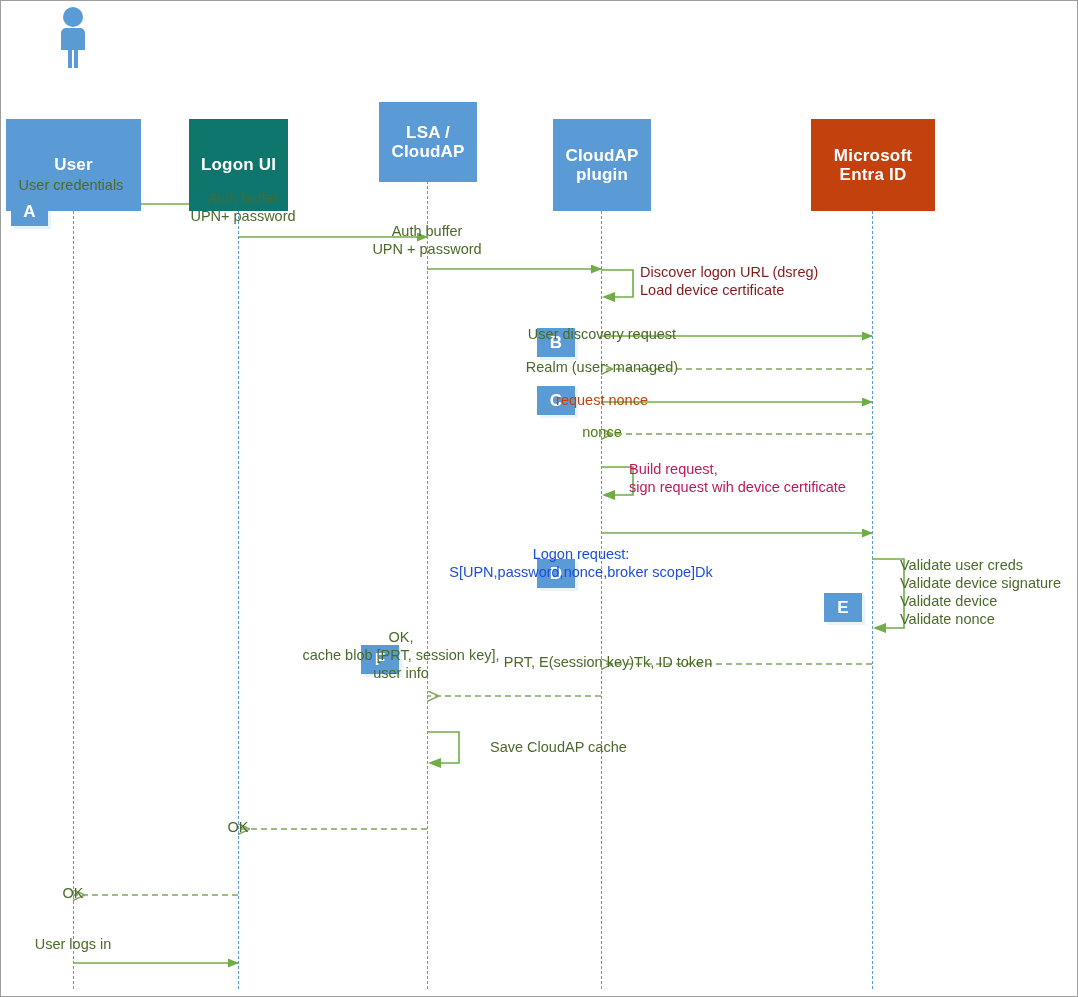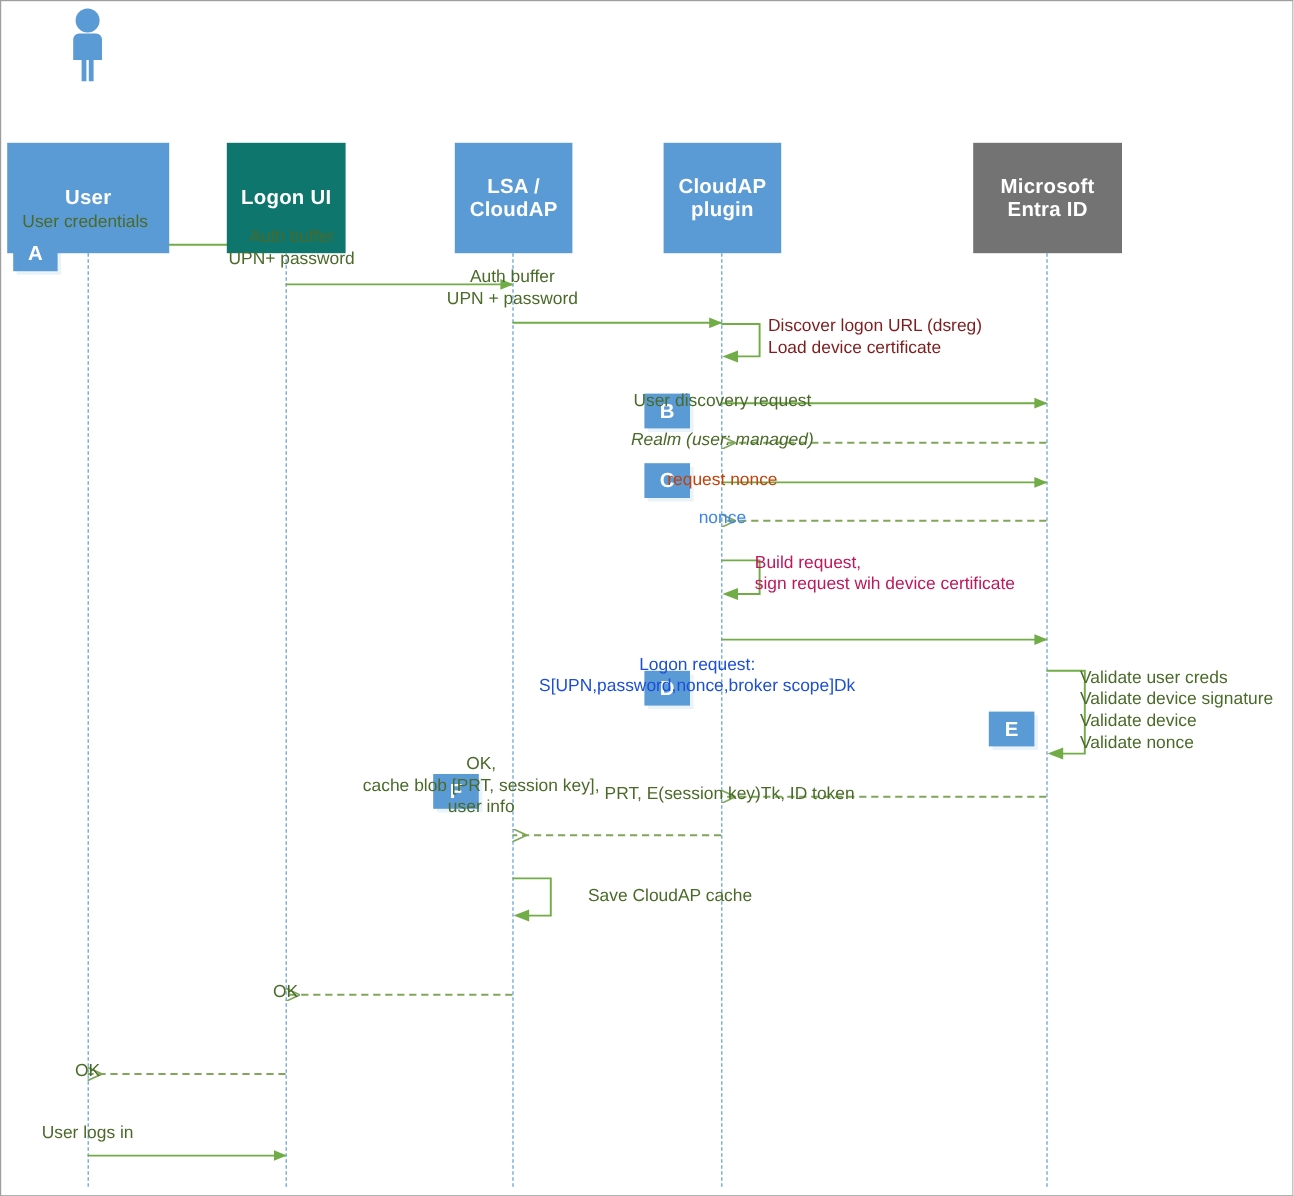--- a/index.html
+++ b/index.html
@@ -73,29 +73,29 @@
       </g>
   </svg>
 
   <div id="actors">
       <div class="actor-box" style="left: 5px; top: 78px; width: 135px; height: 92px; background: rgb(91, 155, 213);">
         <span style="white-space: pre-line;">User</span>
       </div>
       <div class="actor-box" style="left: 188px; top: 78px; width: 99px; height: 92px; background: #0f766e;">
         <span style="white-space: pre-line;">Logon UI</span>
       </div>
-      <div class="actor-box" style="left: 378px; top: 78px; width: 98px; height: 92px; background: rgb(91, 155, 213);">
+      <div class="actor-box" style="left: 378px; top: 61px; width: 98px; height: 80px; background: rgb(91, 155, 213);">
         <span style="white-space: pre-line;">LSA /
 CloudAP</span>
       </div>
       <div class="actor-box" style="left: 552px; top: 78px; width: 98px; height: 92px; background: rgb(91, 155, 213);">
         <span style="white-space: pre-line;">CloudAP
 plugin</span>
       </div>
-      <div class="actor-box" style="left: 810px; top: 78px; width: 124px; height: 92px; background: #737373;">
+      <div class="actor-box" style="left: 810px; top: 78px; width: 124px; height: 92px; background: #c2410c;">
         <span style="white-space: pre-line;">Microsoft
 Entra ID</span>
       </div>
     </div>
 
   <div id="badges">
       <div class="step-badge" style="left: 10px; top: 196px; width: 37px; height: 29px; background: rgb(91, 155, 213);">
         <span>A</span>
       </div>
       <div class="step-badge" style="left: 536px; top: 327px; width: 38px; height: 29px; background: rgb(91, 155, 213);">
@@ -117,23 +117,23 @@
 
   <div id="labels">
       <div class="msg-label ctr" style="left: -16px; top: 176px; width: 172px; color: rgb(74, 106, 41);">User credentials</div>
       <div class="msg-label ctr" style="left: 151px; top: 189px; width: 182px; color: rgb(74, 106, 41);">Auth buffer
 UPN+ password</div>
       <div class="msg-label ctr" style="left: 336px; top: 222px; width: 180px; color: rgb(74, 106, 41);">Auth buffer
 UPN + password</div>
       <div class="msg-label lft" style="left: 639px; top: 263px; width: 250px; color: #7f1d1d;">Discover logon URL (dsreg)
 Load device certificate</div>
       <div class="msg-label ctr" style="left: 466px; top: 325px; width: 270px; color: rgb(74, 106, 41);">User discovery request</div>
-      <div class="msg-label ctr" style="left: 466px; top: 358px; width: 270px; color: rgb(74, 106, 41); font-style: italic;">Realm (user: managed)</div>
+      <div class="msg-label ctr" style="left: 466px; top: 358px; width: 270px; color: rgb(74, 106, 41);">Realm (user: managed)</div>
       <div class="msg-label ctr" style="left: 466px; top: 391px; width: 270px; color: #c2410c;">request nonce</div>
-      <div class="msg-label ctr" style="left: 466px; top: 423px; width: 270px; color: #3b82f6;">nonce</div>
+      <div class="msg-label ctr" style="left: 466px; top: 423px; width: 270px; color: #4d7c0f;">nonce</div>
       <div class="msg-label lft" style="left: 628px; top: 460px; width: 300px; color: #be185d;">Build request,
 sign request wih device certificate</div>
       <div class="msg-label ctr" style="left: 430px; top: 545px; width: 300px; color: #1d4ed8;">Logon request:
 S[UPN,password,nonce,broker scope]Dk</div>
       <div class="msg-label lft" style="left: 899px; top: 556px; width: 180px; color: rgb(74, 106, 41);">Validate user creds
 Validate device signature
 Validate device
 Validate nonce</div>
       <div class="msg-label ctr" style="left: 473px; top: 653px; width: 268px; color: rgb(74, 106, 41);">PRT, E(session key)Tk, ID token</div>
       <div class="msg-label ctr" style="left: 298px; top: 628px; width: 204px; color: rgb(74, 106, 41);">OK,

